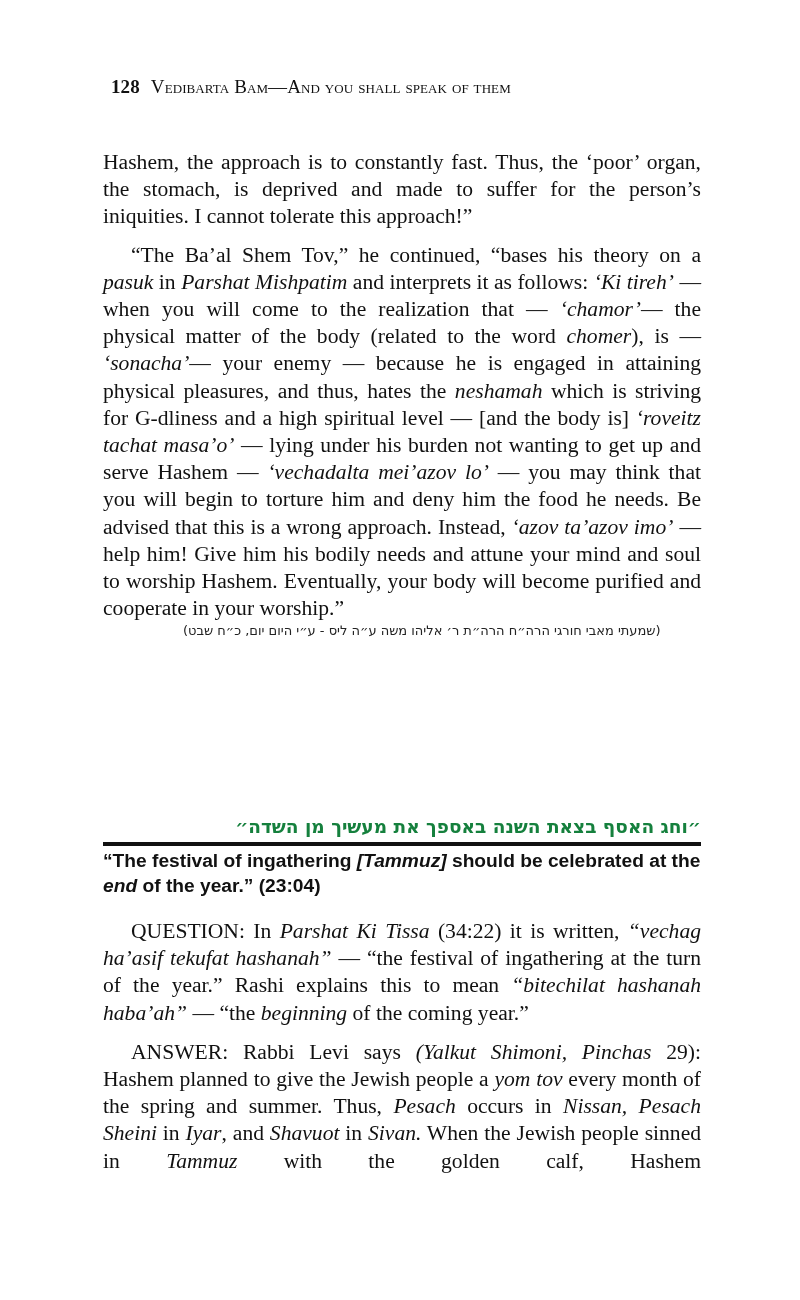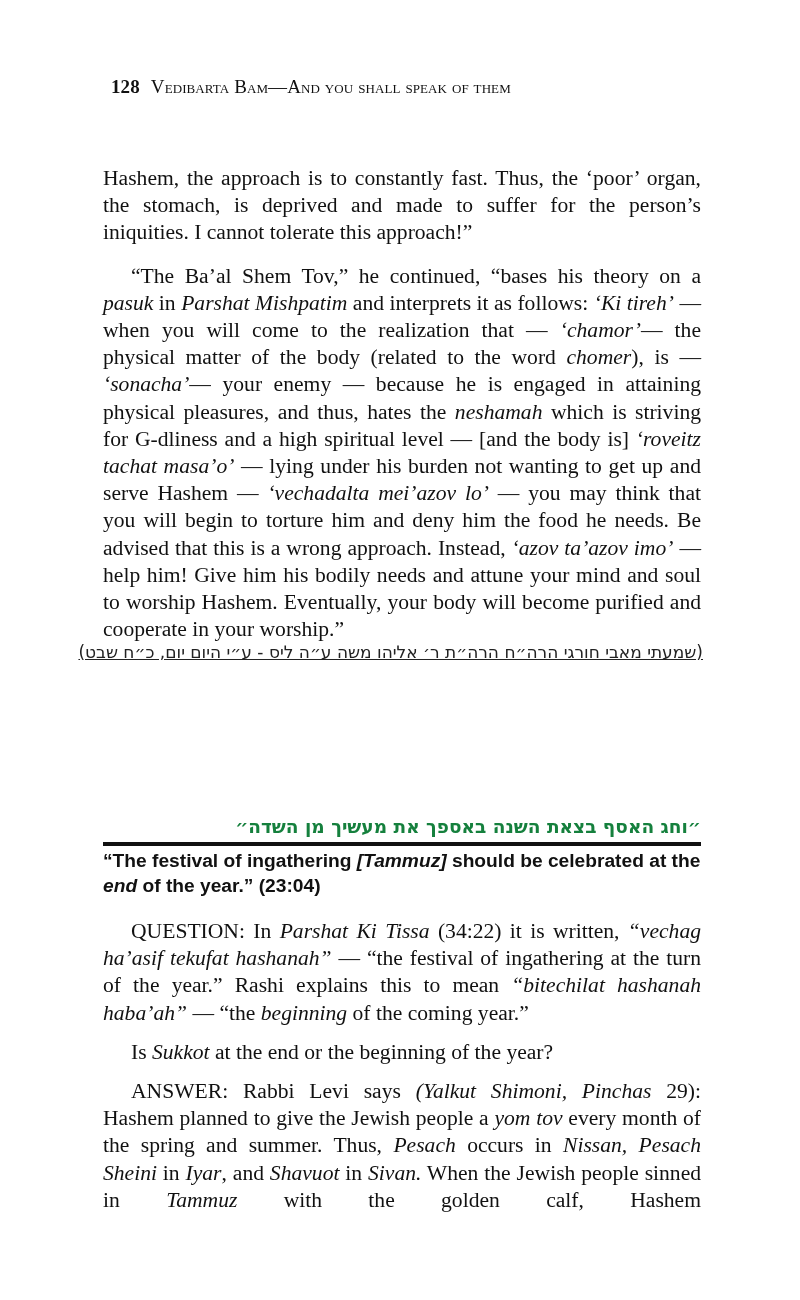--- a/index.html
+++ b/index.html
@@ -39,42 +39,41 @@
     }
     .body {
       position: absolute;
       top: 149px;
       left: 0;
       width: 598px;
       font-size: 21.6px;
       line-height: 27.2px;
     }
     .body p {
-      margin: 16px 0 11px 0;
+      margin: 0 0 11px 0;
       text-align: justify;
       text-align-last: left;
       hyphens: none;
     }
     .body p.indent {
       text-indent: 28px;
     }
     .body p.last-in-block {
       margin-bottom: 0;
     }
     .source {
       font-family: "DejaVu Sans", "Liberation Sans", sans-serif;
-      font-size: 17px;
+      font-size: 13px;
       direction: rtl;
       text-align: left;
       line-height: 18px;
       margin: 0 0 0 80px;
       width: 520px;
       white-space: nowrap;
       color: #222;
-      text-decoration: underline;
     }
     .section-hebrew {
       position: absolute;
       top: 815px;
       left: 0;
       width: 598px;
       direction: rtl;
       text-align: right;
       font-family: "DejaVu Sans", "Liberation Sans", sans-serif;
       font-weight: bold;
@@ -139,18 +138,17 @@
     <div class="source">(שמעתי מאבי חורגי הרה״ח הרה״ת ר׳ אליהו משה ע״ה ליס - ע״י היום יום, כ״ח שבט)</div>
   </div>
 
   <div class="section-hebrew">״וחג האסף בצאת השנה באספך את מעשיך מן השדה״</div>
   <div class="section-rule"></div>
   <div class="section-english"><span>“The festival of ingathering </span><i>[Tammuz]</i><span> should be celebrated at the </span><i>end</i><span> of the year.” (23:04)</span></div>
 
   <div class="body2">
     <p class="indent"><span>QUESTION: In </span><i>Parshat Ki Tissa</i><span> (34:22) it is written, </span><i>“vechag ha’asif tekufat hashanah”</i><span> — “the festival of ingathering at the turn of the year.” Rashi explains this to mean </span><i>“bitechilat hashanah haba’ah”</i><span> — “the </span><i>beginning</i><span> of the coming year.”</span></p>
 
-    <p class="indent"><span>Is </span><i>Sukkot</i><span> at the end or the beginning of the year?</span></p>
 
     <p class="indent cont"><span>ANSWER: Rabbi Levi says </span><i>(Yalkut Shimoni, Pinchas</i><span> 29): Hashem planned to give the Jewish people a </span><i>yom tov</i><span> every month of the spring and summer. Thus, </span><i>Pesach</i><span> occurs in </span><i>Nissan, Pesach Sheini</i><span> in </span><i>Iyar</i><span>, and </span><i>Shavuot</i><span> in </span><i>Sivan.</i><span> When the Jewish people sinned in </span><i>Tammuz</i><span> with the golden calf, Hashem</span></p>
   </div>
 
 </div>
 
 </body></html>

